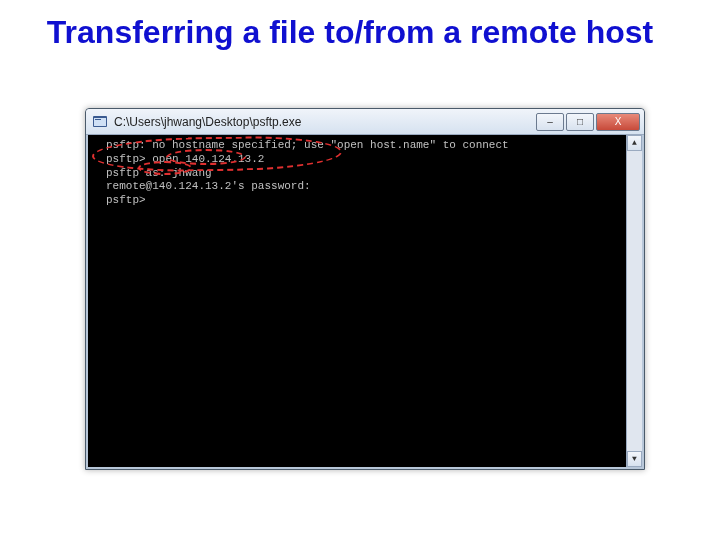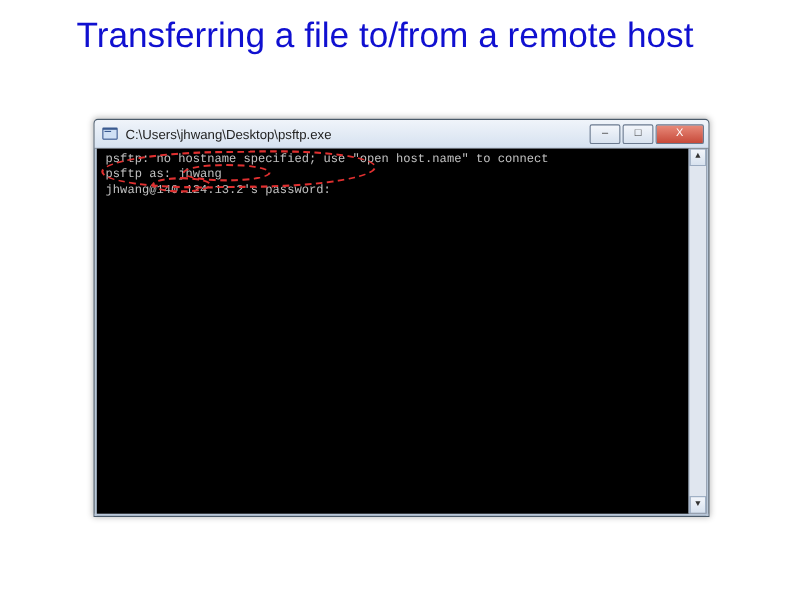--- a/index.html
+++ b/index.html
@@ -6,21 +6,21 @@
     body {
       width: 720px;
       height: 540px;
       background: #ffffff;
       font-family: Arial, Helvetica, sans-serif;
       overflow: hidden;
     }
     .slide-title {
       color: #1010d0;
       font-size: 32px;
-      font-weight: 400;
+      font-weight: 700;
       text-align: center;
       padding: 12px 60px 4px 40px;
       line-height: 1.25;
     }
     .window {
       position: absolute;
       left: 85px;
       top: 108px;
       width: 560px;
       height: 362px;
@@ -74,21 +74,21 @@
       width: 44px;
     }
     .title-btn.min, .title-btn.max {
       color: #333;
     }
     .terminal {
       flex: 1;
       background: #000000;
       border: 2px solid #b8c7d9;
       border-top: none;
-      padding: 4px 8px;
+      padding: 4px 18px;
       font-family: "Consolas", "Courier New", monospace;
       font-size: 11px;
       line-height: 1.25;
       color: #c0c0c0;
       position: relative;
       overflow: hidden;
     }
     .term-line {
       white-space: pre;
     }
@@ -151,22 +151,24 @@
     </span>
     <span class="title-text">C:\Users\jhwang\Desktop\psftp.exe</span>
     <div class="title-buttons">
       <div class="title-btn min">–</div>
       <div class="title-btn max">□</div>
       <div class="title-btn close">X</div>
     </div>
   </div>
   <div class="terminal">
     <div class="term-line">psftp: no hostname specified; use "open host.name" to connect</div>
+    <div class="term-line">psftp&gt; open 140.124.13.2</div>
     <div class="term-line">psftp as: jhwang</div>
-    <div class="term-line">jhwang@140.124.13.2's password:</div>
+    <div class="term-line">remote@140.124.13.2's password:</div>
+    <div class="term-line">psftp&gt;</div>
 
     <div class="highlight hl1"></div>
     <div class="highlight hl1b"></div>
     <div class="highlight hl2"></div>
 
     <div class="scrollbar">
       <div class="sb-arrow up">▲</div>
       <div class="sb-track"></div>
       <div class="sb-arrow down">▼</div>
     </div>

